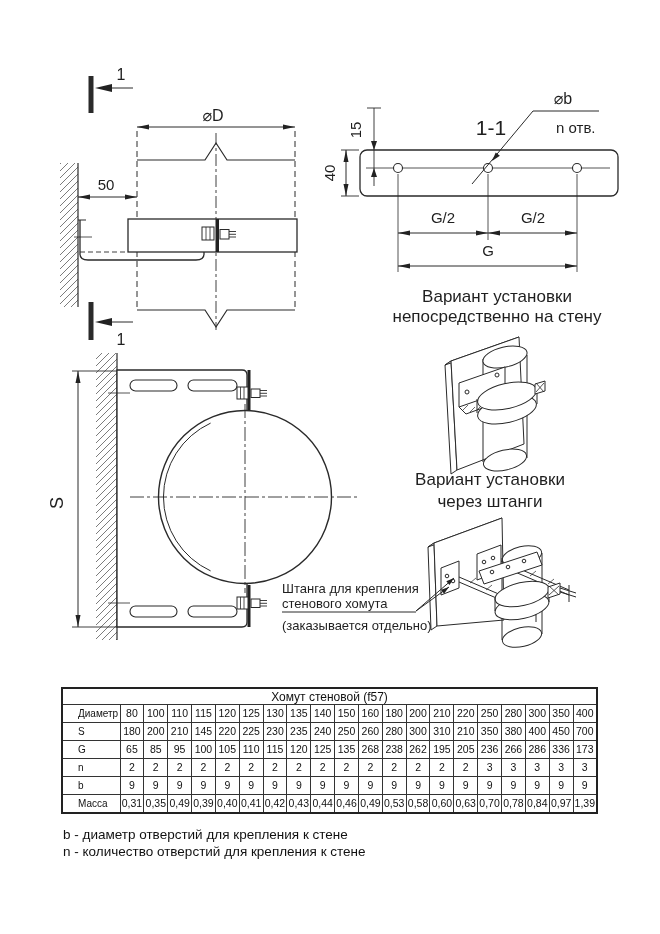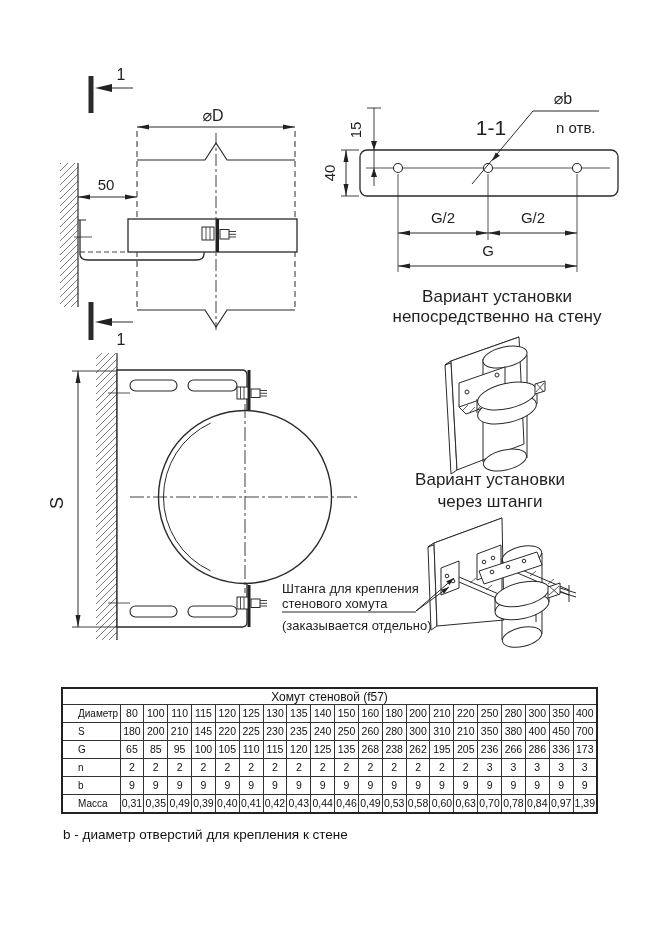--- a/index.html
+++ b/index.html
@@ -428,15 +428,16 @@
             <td>0,84</td>
             <td>0,97</td>
             <td>1,39</td>
           </tr>
         </tbody>
   </table>
 </div>
 
 <div class="notes">
   <div>b - диаметр отверстий для крепления к стене</div>
+  <div>n - количество отверстий для крепления к стене</div>
 </div>
 
 </div>
 
 </body></html>

